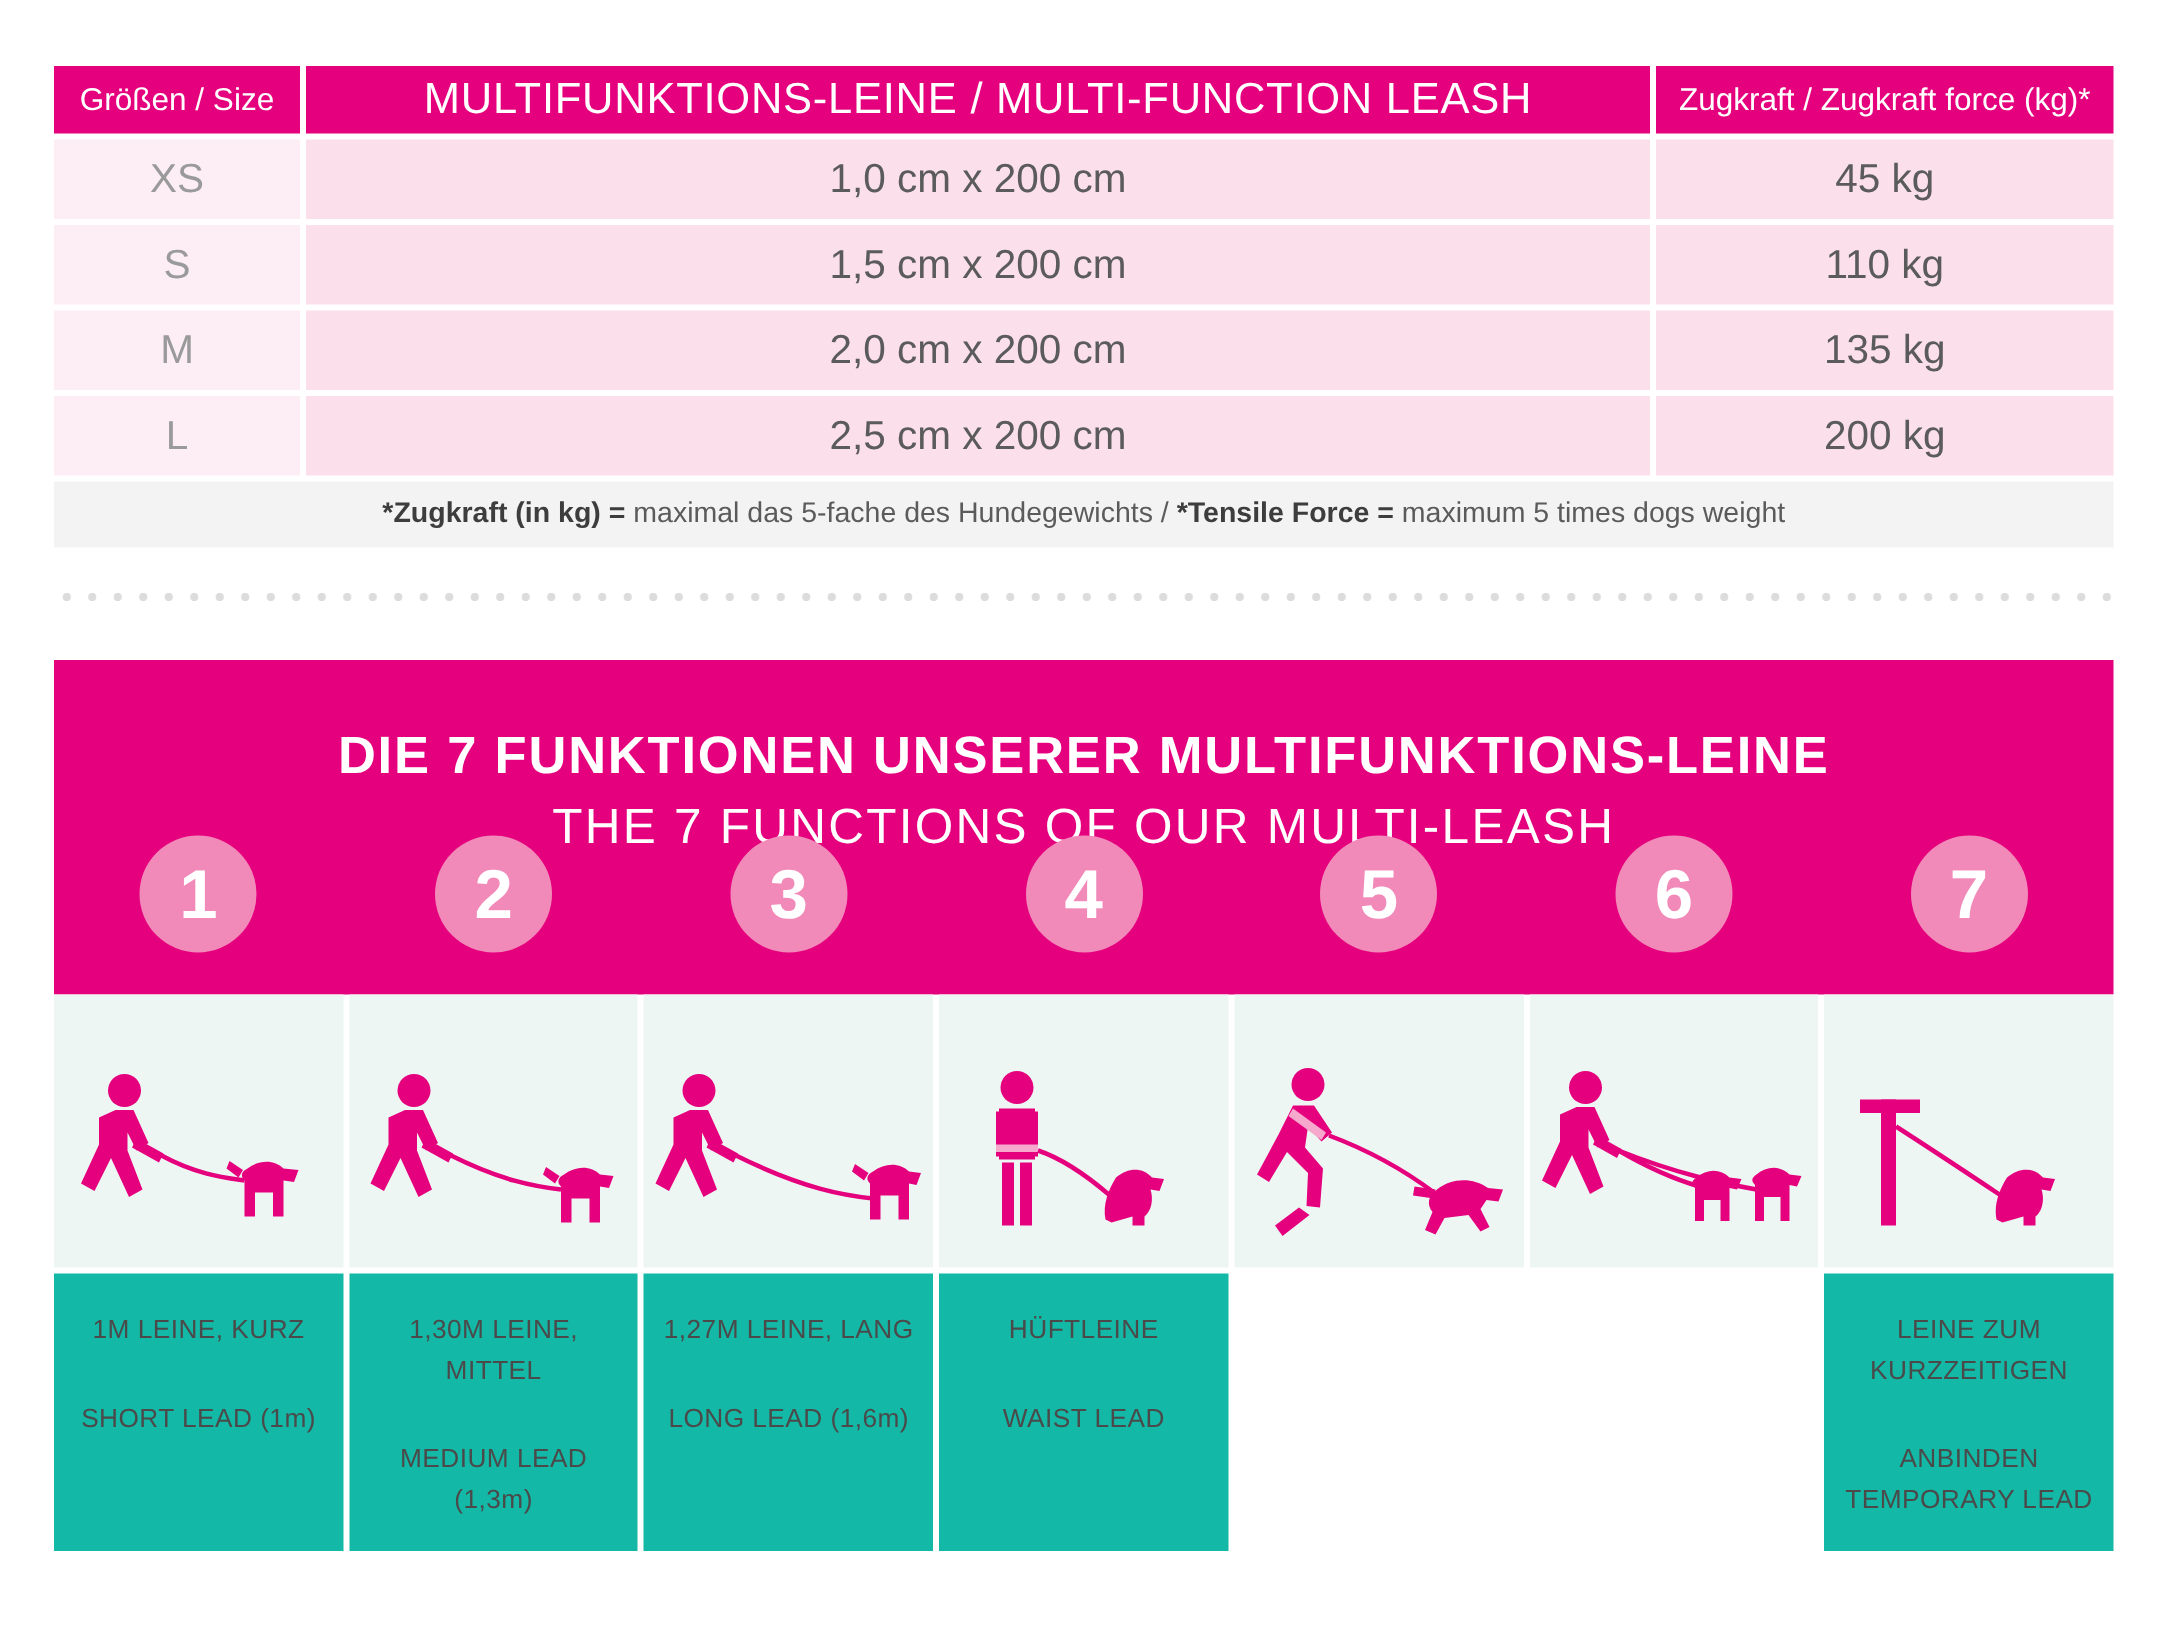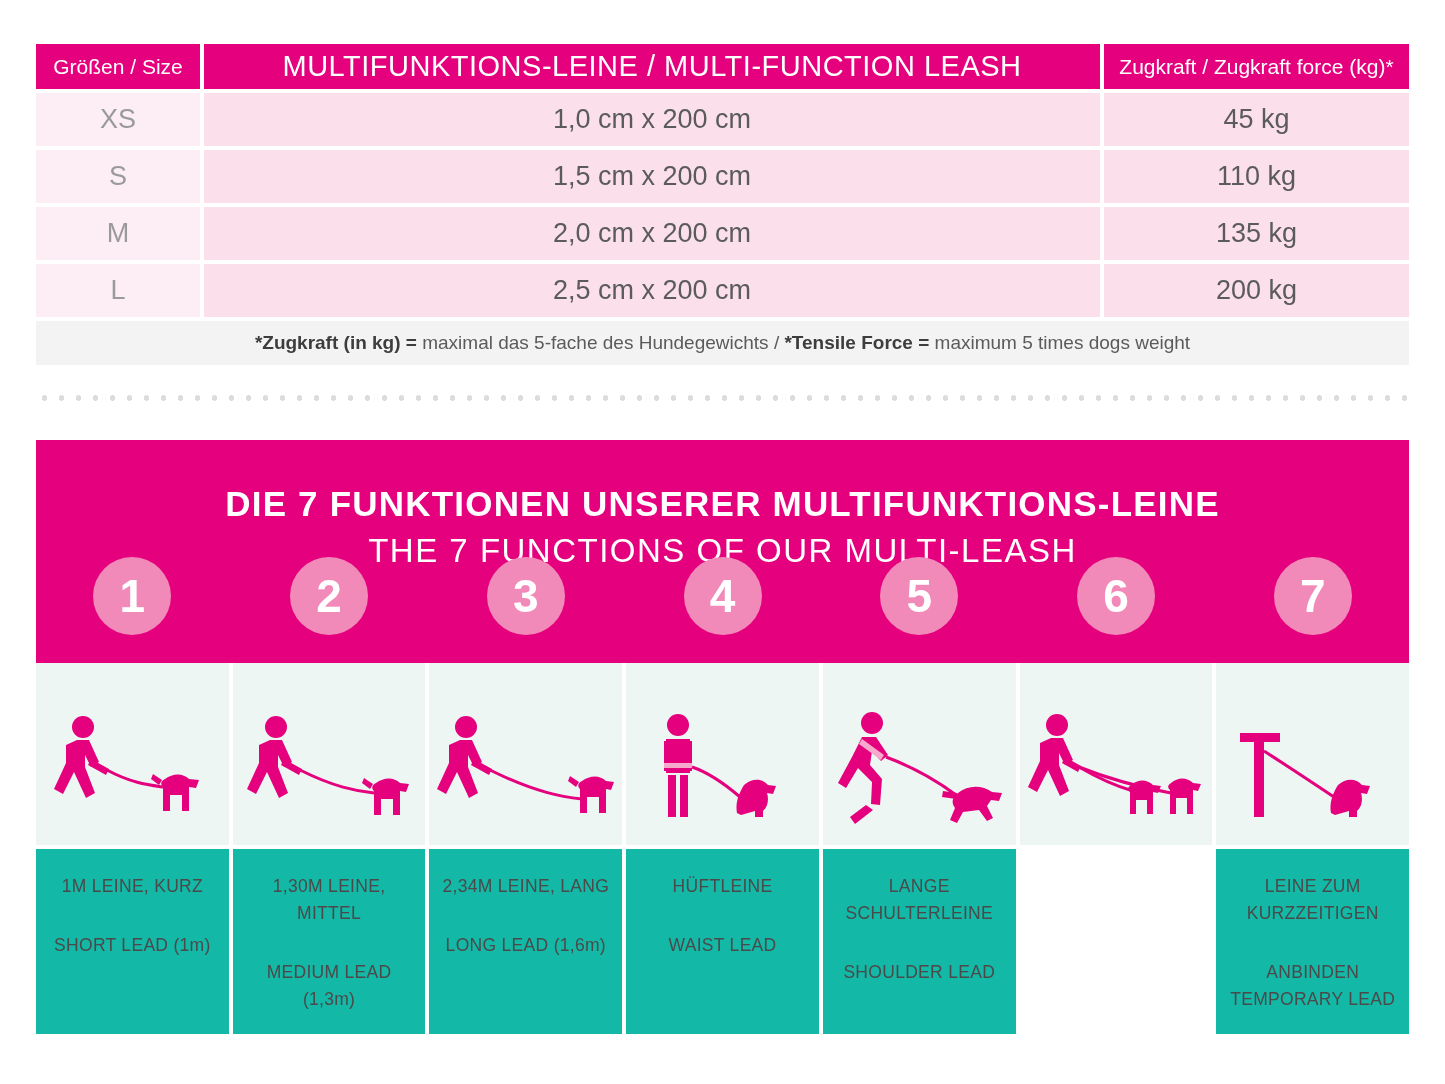--- a/index.html
+++ b/index.html
@@ -280,21 +280,21 @@
             <path d="M38 52 l18 10 -3 6 -18 -10 z"></path>
           </g>
           <path d="M54 63 C100 86 128 90 146 92" stroke="#e5007d" stroke-width="3" fill="none"></path>
           <g fill="#e5007d">
             <path d="M146 74 c8 -6 18 -6 24 0 l8 1 -3 8 -5 -1 v24 h-7 v-16 h-12 v16 h-7 v-24 c-3 -3 -2 -6 2 -8 z"></path>
             <path d="M140 80 l-8 -6 2 -5 9 6 z"></path>
           </g>
         </svg>
       </div>
       <div class="fn-label">
-        <div class="de">2,34M LEINE, LANG</div>
+        <div class="de">1,27M LEINE, LANG</div>
         <div class="en">LONG LEAD (1,6m)</div>
       </div>
     </div>
 
     <div class="fn-col">
       <div class="fn-illus">
         <div class="fn-badge">4</div>
         <svg width="150" height="130" viewBox="0 0 150 130">
           <g fill="#e5007d">
             <circle cx="30" cy="18" r="11"></circle>
@@ -325,25 +325,20 @@
             <path d="M34 98 l-16 12 5 7 18 -14 z"></path>
             <path d="M30 32 l22 16 -3 5 -22 -16 z" fill="#f6a8cd"></path>
           </g>
           <path d="M54 50 C86 62 108 76 124 88" stroke="#e5007d" stroke-width="3" fill="none"></path>
           <g fill="#e5007d">
             <path d="M126 86 c10 -8 24 -8 34 -1 l10 1 -3 8 -8 -1 -4 6 6 12 -6 3 -8 -11 -16 2 -6 11 -7 -3 5 -12 c-4 -5 -3 -11 3 -15 z"></path>
             <path d="M124 92 l-14 -2 1 -6 14 2 z"></path>
           </g>
         </svg>
       </div>
-      <div class="fn-label">
-        <div class="de" style="white-space:pre-line">LANGE
-SCHULTERLEINE</div>
-        <div class="en">SHOULDER LEAD</div>
-      </div>
     </div>
 
     <div class="fn-col">
       <div class="fn-illus">
         <div class="fn-badge">6</div>
         <svg width="178" height="130" viewBox="0 0 178 130">
           <g fill="#e5007d">
             <circle cx="30" cy="18" r="11"></circle>
             <path d="M24 31 h12 l10 22 -8 5 -6 -12 v12 l10 26 -9 5 -12 -26 -11 22 -9 -5 12 -26 v-18 z"></path>
             <path d="M38 50 l16 9 -3 6 -16 -9 z"></path>

